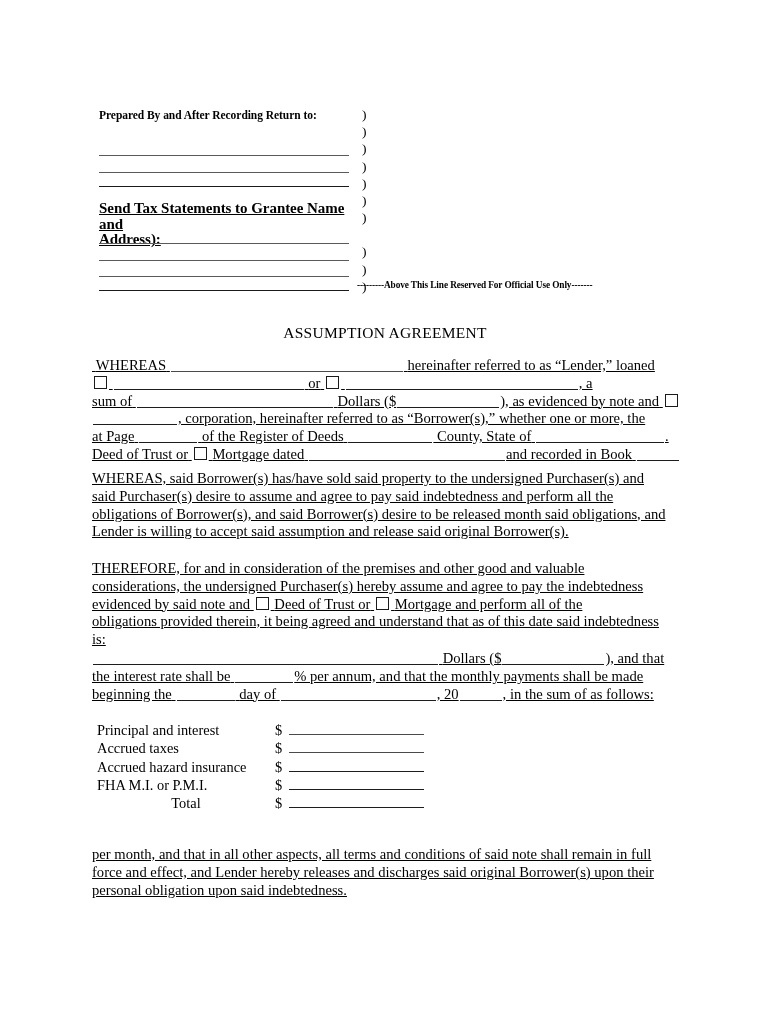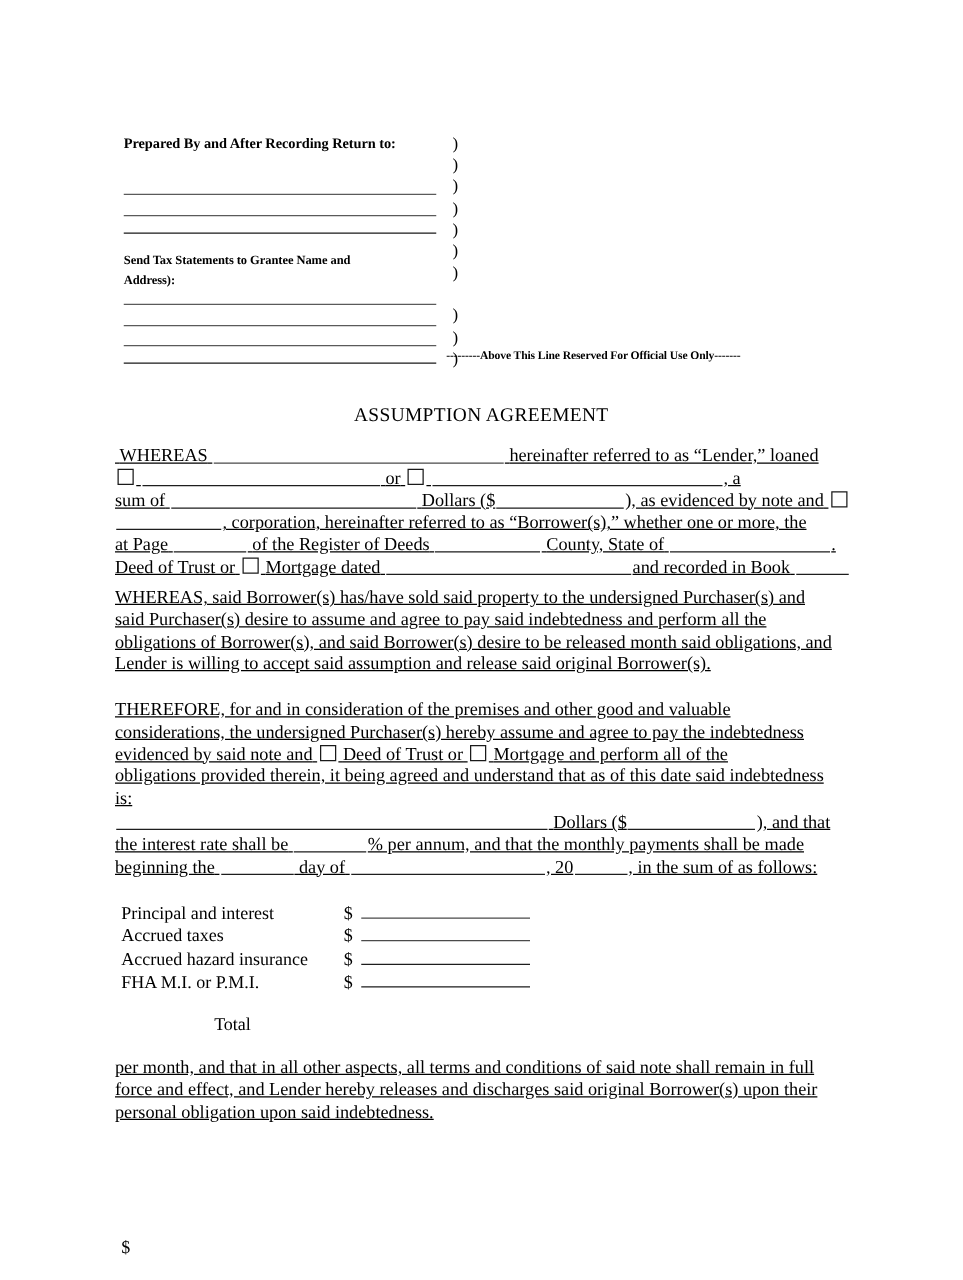--- a/index.html
+++ b/index.html
@@ -39,23 +39,24 @@
     width: 250px;
   }
   .rec-title {
     font-weight: bold;
     font-size: 11.5px;
     line-height: 15px;
     letter-spacing: -0.05px;
   }
   .rec-title2 {
     font-weight: bold;
-    font-size: 10px;
+    font-size: 15px;
     line-height: 15.5px;
     letter-spacing: -0.05px;
+    text-decoration: underline;
   }
 
   .rule {
     position: absolute;
     left: 0;
     width: 250px;
     border-top: 1.1px solid #5a5a5a;
     height: 0;
   }
   .rule.dark {
@@ -153,22 +154,20 @@
     width: 340px;
     font-size: 14.4px;
     line-height: 18.3px;
   }
   .sched-row {
     display: flex;
     align-items: baseline;
     height: 18.3px;
   }
   .sched-row.total-row {
-    margin-top: 17px;
-    flex-direction: column;
   }
   .sched-label {
     width: 178px;
     flex: 0 0 178px;
   }
   .sched-label.total-label {
     text-align: center;
     width: 178px;
     flex: 0 0 178px;
   }

